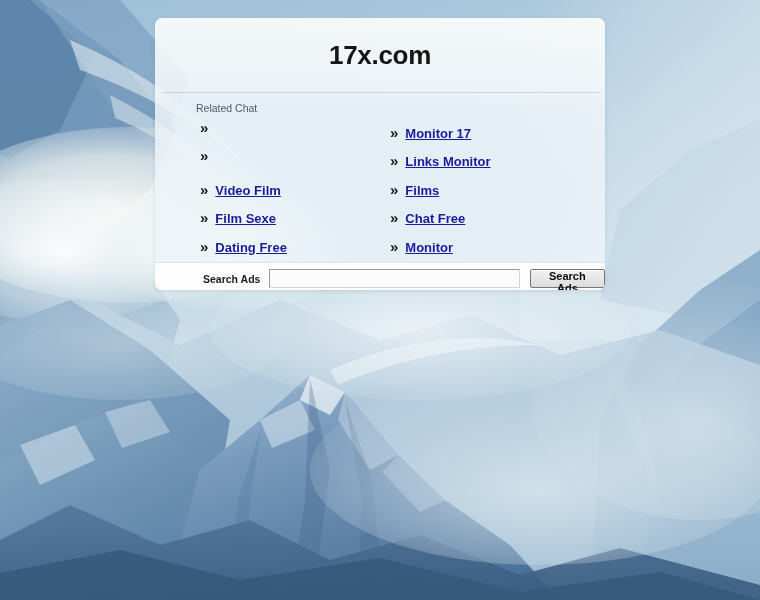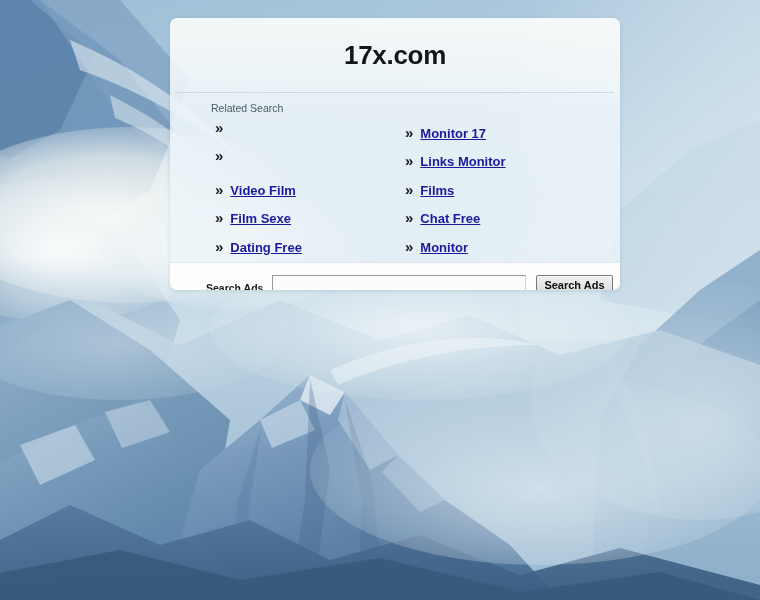--- a/index.html
+++ b/index.html
@@ -20,21 +20,21 @@
     position: absolute;
     inset: 0;
     width: 760px;
     height: 600px;
     z-index: 0;
   }
 
   
   #card {
     position: absolute;
-    left: 170px;
+    left: 155px;
     top: 18px;
     width: 450px;
     height: 272px;
     z-index: 5;
     border-radius: 7px;
     background: linear-gradient(180deg,
         rgba(252,253,250,0.90) 0%,
         rgba(246,250,252,0.86) 26%,
         rgba(240,246,250,0.84) 32%,
         rgba(238,245,250,0.80) 60%,
@@ -108,22 +108,22 @@
     white-space: nowrap;
   }
 
   
   #search-strip {
     flex: none;
     height: 31px;
     background: #fdfdfd;
     border-top: 1px solid #dfe6ea;
     display: flex;
-    align-items: flex-end;
-    padding-left: 36px;
+    align-items: center;
+    padding-left: 48px;
   }
   #search-label {
     font-size: 10.5px;
     font-weight: bold;
     color: #1b1b1b;
     margin-right: 9px;
     white-space: nowrap;
   }
   #search-input {
     width: 248px;
@@ -263,21 +263,21 @@
 <div id="card">
 
   <div id="title-area">
     <div id="domain-title">17x.com</div>
   </div>
 
   <div id="divider"></div>
 
   <div id="links-area">
 
-    <div id="related-label">Related Search</div>
+    <div id="related-label">Related Chat</div>
 
     <div id="links-grid">
 
       <div class="link-row">
         <span class="chev">»</span>
       </div>
       <div class="link-row">
         <span class="chev">»</span>
         <a class="ad-link">Monitor 17</a>
       </div>

